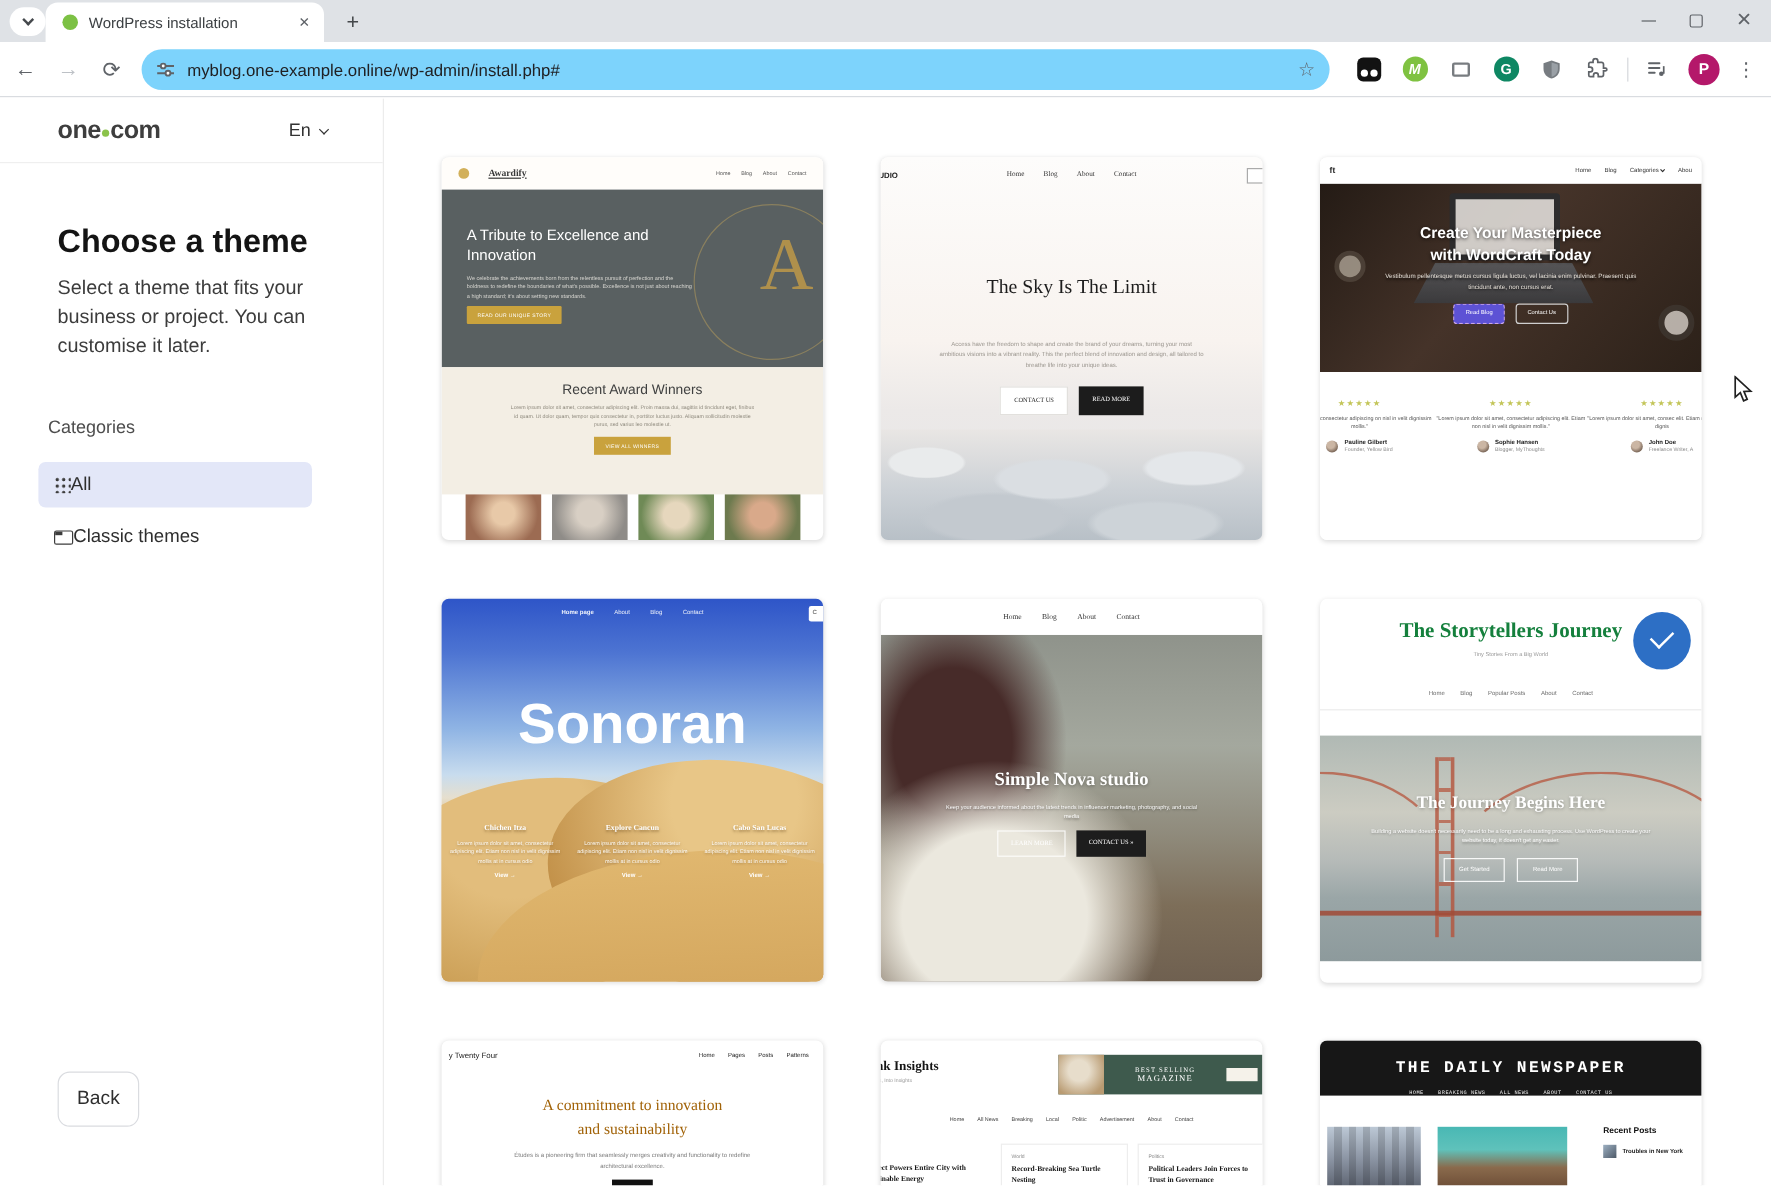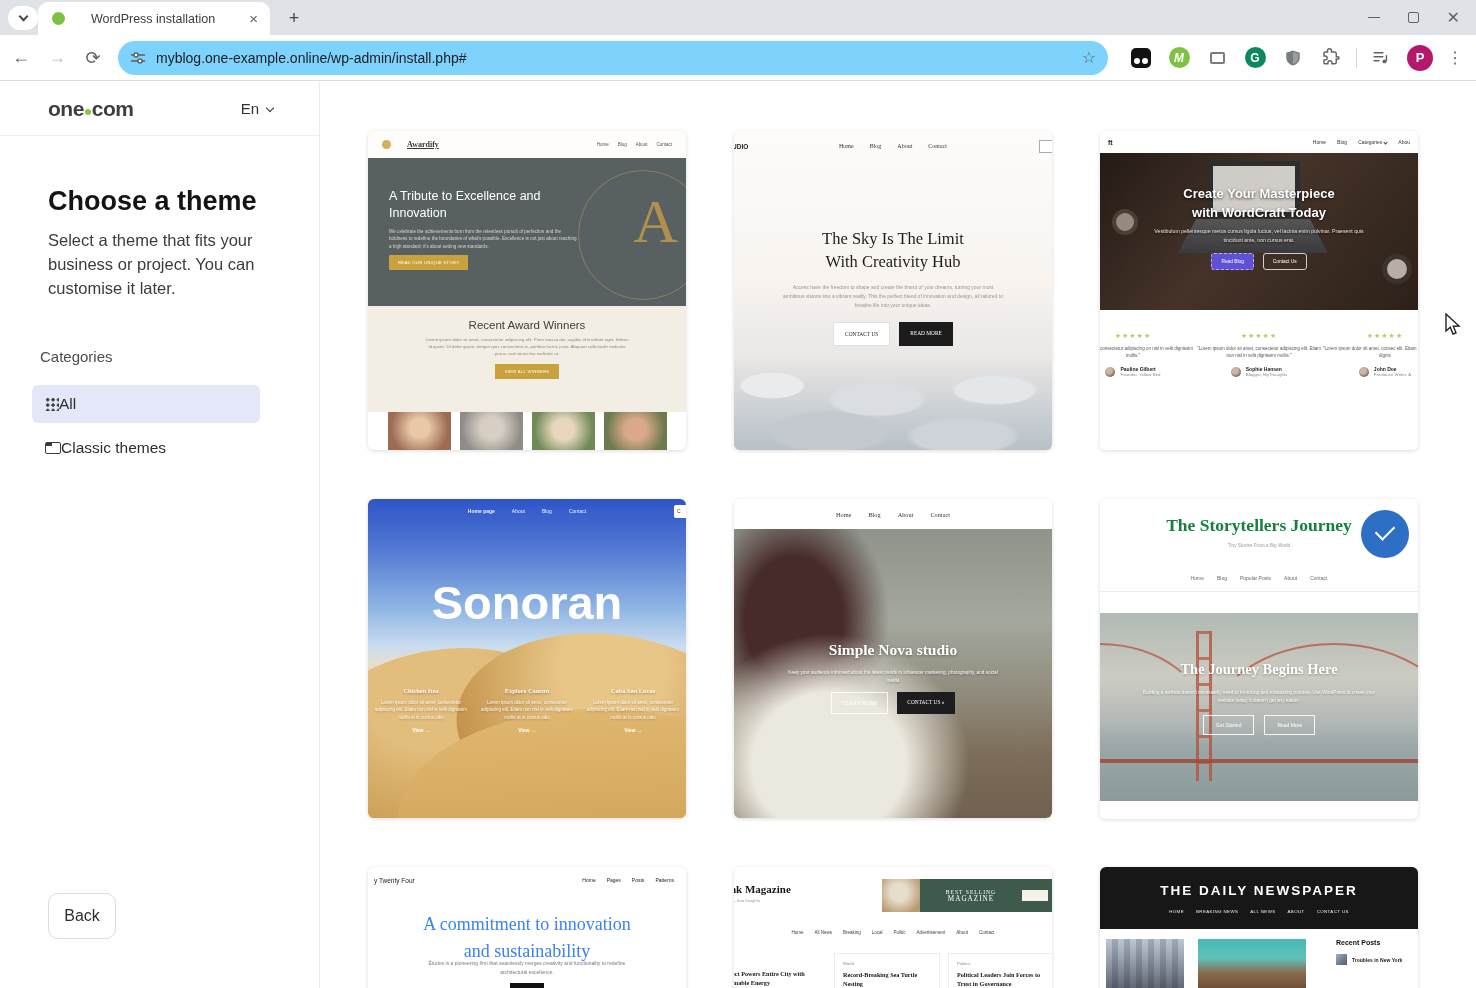--- a/index.html
+++ b/index.html
@@ -5,21 +5,21 @@
   * { margin:0; padding:0; box-sizing:border-box; }
   html,body { width:1476px; height:988px; overflow:hidden; font-family:"Liberation Sans",sans-serif; background:#fff; }
   .screen { position:relative; width:1476px; height:988px; }
 
   
   .tabstrip { position:relative; height:35px; background:#dfe2e6; }
   .tabsearch { position:absolute; left:8px; top:6px; width:30px; height:24px; background:#fff; border-radius:12px; display:flex; align-items:center; justify-content:center; }
   .chev { width:7px; height:7px; border-right:2px solid #45494d; border-bottom:2px solid #45494d; transform:rotate(45deg); margin-top:-3px; }
   .tab { position:absolute; left:38px; top:2px; width:232px; height:33px; background:#fff; border-radius:10px 10px 0 0; display:flex; align-items:center; padding:0 8px 0 14px; }
   .favicon { width:13px; height:13px; border-radius:50%; background:#7cc144; flex:0 0 auto; }
-  .tabtitle { font-size:12.5px; color:#3c4043; margin-left:26px; flex:1; white-space:nowrap; overflow:hidden; }
+  .tabtitle { font-size:12.5px; color:#3c4043; margin-left:9px; flex:1; white-space:nowrap; overflow:hidden; }
   .tabclose { font-size:15px; color:#5f6368; padding:0 4px; cursor:default; }
   .newtab { position:absolute; left:282px; top:6px; width:24px; height:24px; font-size:18px; color:#44474a; display:flex; align-items:center; justify-content:center; }
   .winctl { position:absolute; right:6px; top:0; height:35px; display:flex; align-items:center; gap:28px; padding-right:10px; }
   .wmin { width:12px; height:1.6px; background:#5f6368; }
   .wmax { width:11px; height:11px; border:1.6px solid #5f6368; border-radius:2px; }
   .wclose { font-size:16px; color:#5f6368; line-height:1; }
 
   .toolbar { position:relative; height:46px; background:#fff; border-bottom:1px solid #d9dce0; display:flex; align-items:center; }
   .navbtn { width:30px; height:30px; display:flex; align-items:center; justify-content:center; font-size:18px; color:#5f6368; margin-left:6px; }
   .navbtn.disabled { color:#bdc1c6; }
@@ -171,21 +171,21 @@
   .st-p { position:absolute; top:76px; left:50%; transform:translateX(-50%); width:240px; text-align:center; font-size:4.7px; line-height:1.7; color:#fdfdfd; text-shadow:0 1px 2px rgba(0,0,0,.35); z-index:2; }
   .st-btns { position:absolute; top:102px; left:0; right:0; display:flex; justify-content:center; gap:10px; z-index:2; }
   .st-b { border:1px solid rgba(255,255,255,.9); color:#fff; font-size:5px; padding:6px 12px; background:transparent; }
   .st-check { position:absolute; right:9px; top:11px; width:48px; height:48px; border-radius:50%; background:#2d6fc5; z-index:5; }
   .st-check::after { content:""; position:absolute; left:15px; top:15px; width:16px; height:9px; border-left:2.6px solid #fff; border-bottom:2.6px solid #fff; transform:rotate(-45deg); }
 
   
   .tf-hd { position:absolute; top:0; left:0; right:0; height:26px; display:flex; align-items:center; justify-content:space-between; padding:0 12px; }
   .tf-logo { font-size:6.5px; color:#222; margin-left:-6px; }
   .tf-nav { display:flex; gap:11px; font-size:5px; color:#222; }
-  .tf-title { position:absolute; top:44px; left:0; right:0; text-align:center; font-family:"Liberation Serif",serif; font-size:18px; line-height:1.5; color:#3b82f6; }
+  .tf-title { position:absolute; top:44px; left:0; right:0; text-align:center; font-family:"Liberation Serif",serif; font-size:13px; line-height:1.5; color:#a16207; }
   .tf-p { position:absolute; top:92px; left:50%; transform:translateX(-50%); width:210px; text-align:center; font-size:5px; line-height:1.7; color:#7a7a7a; }
   .tf-btn { position:absolute; top:116px; left:50%; transform:translateX(-50%); width:34px; height:10px; background:#111; }
 
   
   .im-logo { position:absolute; left:-4px; top:16px; font-family:"Liberation Serif",serif; font-size:11px; font-weight:bold; color:#161616; }
   .im-tag { position:absolute; left:-4px; top:31px; font-size:4.3px; color:#999; }
   .im-banner { position:absolute; left:148px; right:0; top:12px; height:33px; background:#3e5a4d; display:flex; align-items:center; }
   .im-bphoto { width:38px; height:33px; background:radial-gradient(circle at 45% 40%,#e7ddcb 30%,#b99b72 80%); flex:0 0 auto; }
   .im-btxt { flex:1; text-align:center; color:#fff; font-family:"Liberation Serif",serif; letter-spacing:1px; }
   .im-bl1 { font-size:5.6px; } .im-bl2 { font-size:7.2px; }
@@ -193,21 +193,21 @@
   .im-nav { position:absolute; top:63px; left:0; right:0; display:flex; justify-content:center; gap:11px; font-size:4.5px; color:#3f3f3f; }
   .im-row { position:absolute; top:86px; left:0; right:0; bottom:0; }
   .im-art { position:absolute; top:0; bottom:-10px; background:#fff; padding:7px 8px; }
   .im-a1 { left:-12px; width:108px; }
   .im-a2 { left:100px; width:106px; border:1px solid #ededed; }
   .im-a3 { left:214px; width:116px; border:1px solid #ededed; }
   .im-cat { font-size:4.2px; color:#8a8a8a; margin-bottom:4px; min-height:5px; }
   .im-t { font-family:"Liberation Serif",serif; font-size:6.2px; font-weight:bold; color:#161616; line-height:1.5; }
 
   
-  .dn-hd { position:absolute; top:0; left:0; right:0; height:62px; background:#171717; }
+  .dn-hd { position:absolute; top:0; left:0; right:0; height:46px; background:#171717;font-family:Liberation Mono, monospace; }
   .dn-title { position:absolute; top:16px; left:0; right:0; text-align:center; font-size:13.5px; font-weight:bold; color:#fff; letter-spacing:2px; }
   .dn-nav { position:absolute; top:42px; left:0; right:0; display:flex; justify-content:center; gap:12px; font-size:4.4px; color:#eee; letter-spacing:.4px; }
   .dn-img1 { position:absolute; left:6px; top:72px; width:78px; height:50px; background:linear-gradient(180deg,#bcc8d5 0%,#8a93a2 55%,#5f6673 100%), repeating-linear-gradient(90deg, rgba(255,255,255,.25) 0 6px, rgba(0,0,0,.15) 6px 12px); background-blend-mode:multiply; }
   .dn-img2 { position:absolute; left:98px; top:72px; width:108px; height:50px; background:linear-gradient(180deg,#49b8b4 0%,#5fc2bb 38%,#8a6a4c 68%,#6e4f38 100%); }
   .dn-side { position:absolute; left:236px; top:72px; }
   .dn-rp { font-size:7px; font-weight:bold; color:#111; }
   .dn-item { display:flex; gap:5px; margin-top:8px; align-items:center; }
   .dn-thumb { width:11px; height:11px; background:linear-gradient(135deg,#9db0c2,#4e5a68); flex:0 0 auto; }
   .dn-it { font-size:5px; font-weight:bold; color:#222; }
 
@@ -357,21 +357,20 @@
           <span class="ch-nav">
             <span>Home</span>
               <span>Blog</span>
               <span>About</span>
               <span>Contact</span>
           </span>
           <span class="ch-box"></span>
         </div>
         <div class="ch-title">
             <div>The Sky Is The Limit</div>
-            <div>With Creativity Hub</div>
           </div>
         <div class="ch-p">Access have the freedom to shape and create the brand of your dreams, turning your most ambitious visions into a vibrant reality. This the perfect blend of innovation and design, all tailored to breathe life into your unique ideas.</div>
         <div class="ch-btns">
           <span class="ch-b1">CONTACT US</span>
           <span class="ch-b2">READ MORE</span>
         </div>
         <div class="ch-clouds"></div>
       </div>
 
       <div class="card c3">
@@ -526,21 +525,21 @@
         </div>
         <div class="tf-title">
             <div>A commitment to innovation</div>
             <div>and sustainability</div>
           </div>
         <div class="tf-p">Études is a pioneering firm that seamlessly merges creativity and functionality to redefine architectural excellence.</div>
         <div class="tf-btn"></div>
       </div>
 
       <div class="card c8">
-        <div class="im-logo">nk Magazine</div>
+        <div class="im-logo">nk Insights</div>
         <div class="im-tag">es, Into Insights</div>
         <div class="im-banner">
           <div class="im-bphoto"></div>
           <div class="im-btxt">
             <div class="im-bl1">BEST SELLING</div>
             <div class="im-bl2">MAGAZINE</div>
           </div>
           <div class="im-bbtn"></div>
         </div>
         <div class="im-nav">

